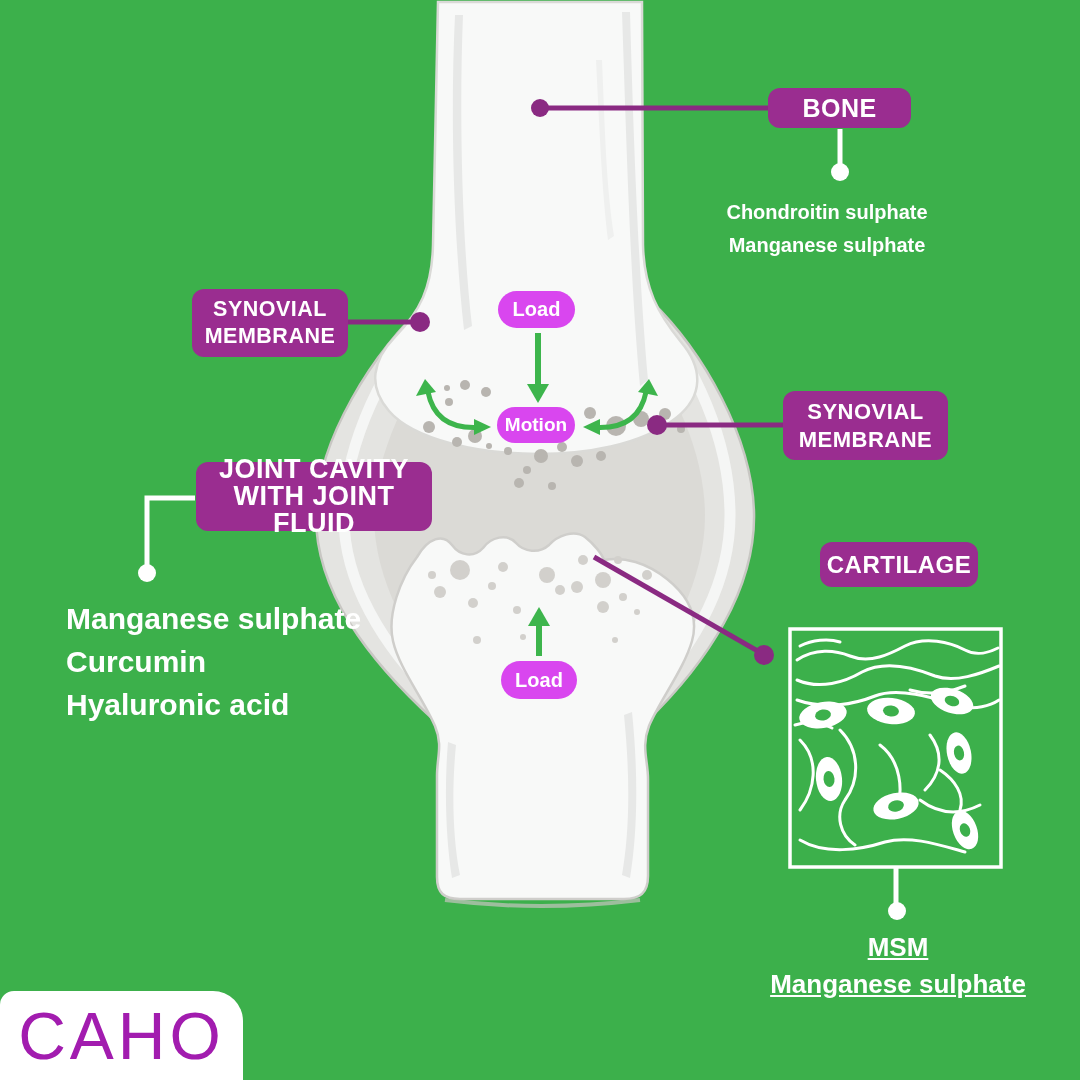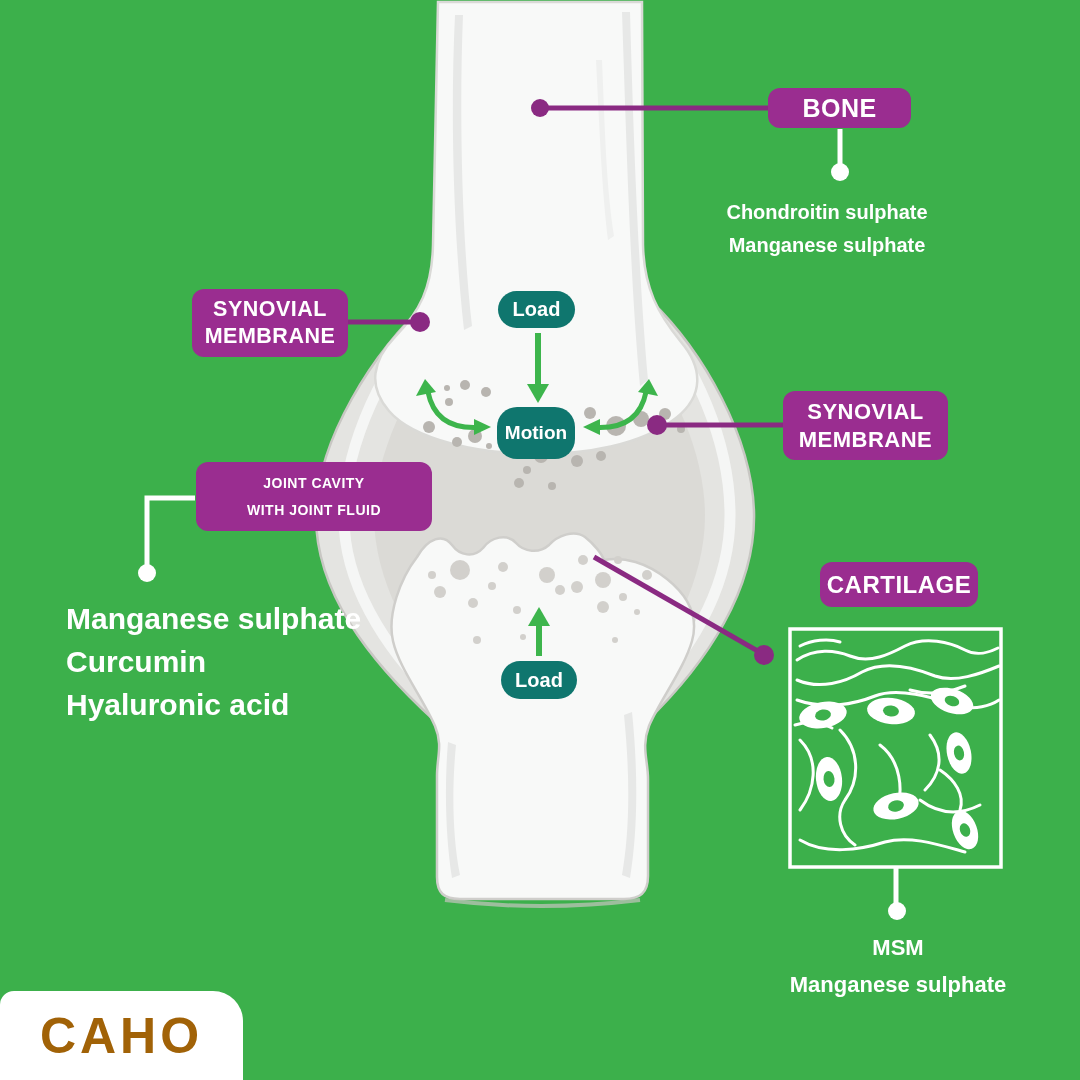--- a/index.html
+++ b/index.html
@@ -3,27 +3,27 @@
 <meta charset="utf-8">
 <style>
   html,body{margin:0;padding:0;background:#3cb04b;}
   #stage{position:relative;width:1080px;height:1080px;background:#3cb04b;overflow:hidden;
          font-family:"Liberation Sans",sans-serif;}
   #stage svg{position:absolute;left:0;top:0;}
   .abs{position:absolute;box-sizing:border-box;}
   .plabel{background:#9a2d90;color:#fff;font-weight:bold;text-align:center;
           border-radius:12px;display:flex;flex-direction:column;justify-content:center;
           letter-spacing:.5px;}
-  .pill{background:#0f766e;color:#fff;font-weight:bold;text-align:right;
+  .pill{background:#d946ef;color:#fff;font-weight:bold;text-align:right;
         border-radius:20px;display:flex;align-items:center;justify-content:center;}
   .wtext{color:#fff;font-weight:bold;}
   .center{text-align:center;}
   .logo-box{background:#fff;border-radius:14px 30px 0 0;display:flex;
             align-items:center;justify-content:center;}
-  .logo-text{color:#a16207;font-weight:bold;font-size:50px;letter-spacing:4px;}
+  .logo-text{color:#a21caf;font-weight:normal;font-size:66px;letter-spacing:4px;}
 </style>
 </head>
 <body>
 
 <div id="stage">
 
   <svg width="1080" height="1080" viewBox="0 0 1080 1080">
 
     <g>
       <path d="M430,300 C372,352 318,440 316,512 C314,590 368,660 436,722 L646,722 C708,662 756,588 754,512 C752,438 704,352 650,300 Z" fill="#e4e4e1" stroke="#c8c7c3" stroke-width="2.5"></path>
@@ -180,56 +180,56 @@
 
   <div class="abs plabel" style="left:768px;top:88px;width:143px;height:40px;font-size:25px;">
     <span>BONE</span>
   </div>
 
   <div class="abs plabel" style="left:192px;top:289px;width:156px;height:68px;font-size:21.5px;line-height:27px;">
     <span>SYNOVIAL</span>
     <span>MEMBRANE</span>
   </div>
 
-  <div class="abs plabel" style="left:196px;top:462px;width:236px;height:69px;font-size:14px;line-height:27px;">
+  <div class="abs plabel" style="left:196px;top:462px;width:236px;height:69px;font-size:27px;line-height:27px;">
     <span>JOINT CAVITY</span>
     <span>WITH JOINT FLUID</span>
   </div>
 
   <div class="abs plabel" style="left:783px;top:391px;width:165px;height:69px;font-size:22px;line-height:28px;">
     <span>SYNOVIAL</span>
     <span>MEMBRANE</span>
   </div>
 
-  <div class="abs plabel" style="left:820px;top:562px;width:158px;height:45px;font-size:24px;">
+  <div class="abs plabel" style="left:820px;top:542px;width:158px;height:45px;font-size:24px;">
     <span>CARTILAGE</span>
   </div>
 
   <div class="abs pill" style="left:498px;top:291px;width:77px;height:37px;font-size:20px;">
     <span>Load</span>
   </div>
-  <div class="abs pill" style="left:497px;top:407px;width:78px;height:52px;font-size:19px;">
+  <div class="abs pill" style="left:497px;top:407px;width:78px;height:36px;font-size:19px;">
     <span>Motion</span>
   </div>
   <div class="abs pill" style="left:501px;top:661px;width:76px;height:38px;font-size:20px;">
     <span>Load</span>
   </div>
 
   <div class="abs wtext center" style="left:645px;top:196px;width:364px;font-size:20px;line-height:33px;">
     <div>Chondroitin sulphate</div>
     <div>Manganese sulphate</div>
   </div>
 
   <div class="abs wtext" style="left:66px;top:597px;width:360px;font-size:30px;line-height:43px;">
     <div>Manganese sulphate</div>
     <div>Curcumin</div>
     <div>Hyaluronic acid</div>
   </div>
 
-  <div class="abs wtext center" style="left:716px;top:929px;width:364px;font-size:22px;line-height:37px;">
+  <div class="abs wtext center" style="left:716px;top:929px;width:364px;font-size:26px;line-height:37px;text-decoration:underline;">
     <div>MSM</div>
     <div>Manganese sulphate</div>
   </div>
 
   <div class="abs logo-box" style="left:0;top:991px;width:243px;height:89px;">
     <span class="logo-text">CAHO</span>
   </div>
 
 </div>
 

